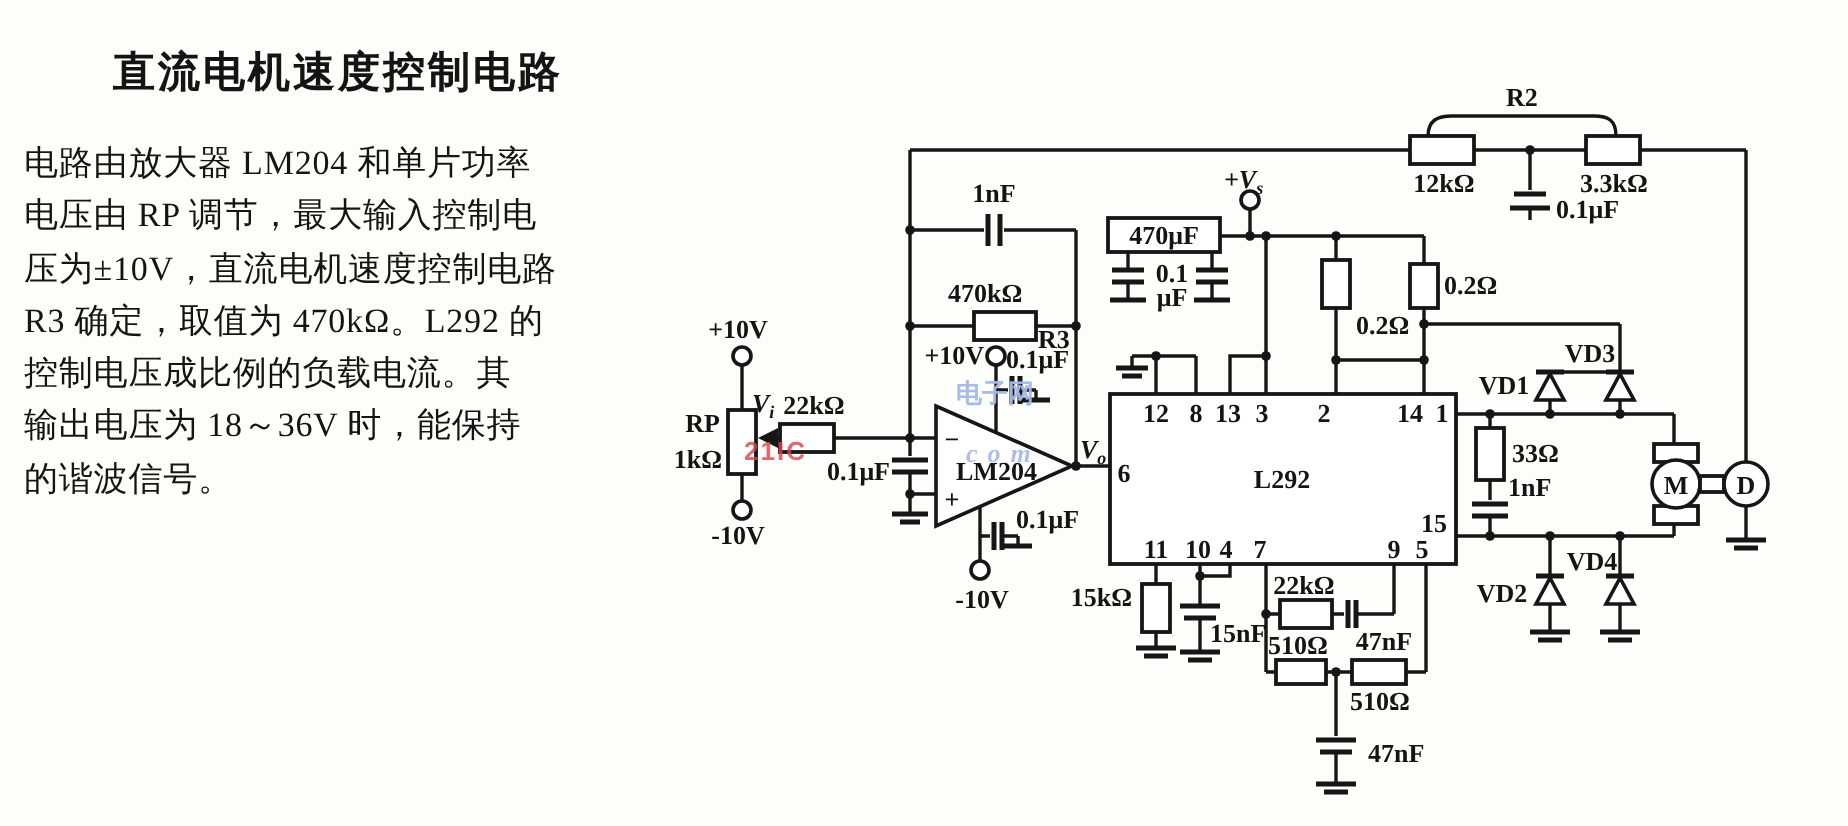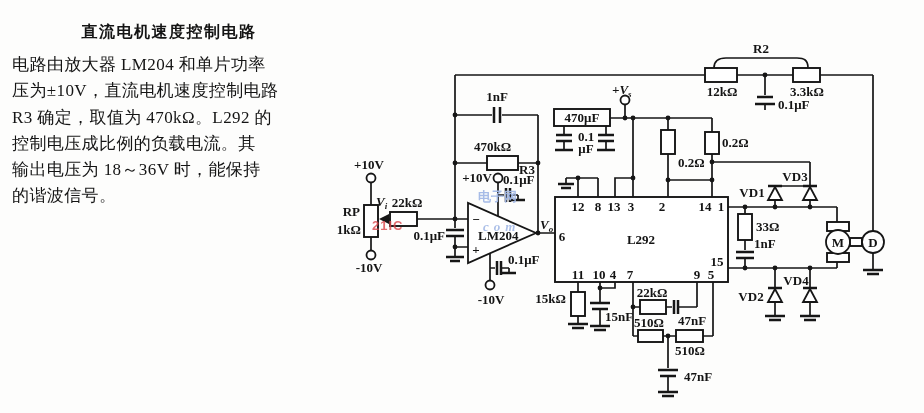--- a/index.html
+++ b/index.html
@@ -1,39 +1,40 @@
 <!DOCTYPE html>
 <html><head>
 <meta charset="utf-8">
 <style>
   html,body{margin:0;padding:0}
   body{width:924px;height:413px;background:#fdfdfc;position:relative;overflow:hidden;
        font-family:"Liberation Serif","DejaVu Serif",serif;color:#141414}
   .panel{position:absolute;left:12px;top:22px;width:314px}
-  .title{text-align:center;font-weight:bold;font-size:16px;letter-spacing:1.5px;margin-bottom:9px;white-space:nowrap}
+  .title{text-align:center;font-weight:bold;font-size:21px;letter-spacing:1.5px;margin-bottom:19px;white-space:nowrap}
   .tline{font-size:17px;font-weight:normal;line-height:26.3px;white-space:nowrap;letter-spacing:.4px}
   svg{position:absolute;left:0;top:0}
   svg text{font-family:"Liberation Serif","DejaVu Serif",serif;font-weight:bold;fill:#141414;font-size:13px}
   .wire{stroke:#161616;stroke-width:1.7;fill:none}
   .sym{stroke:#161616;stroke-width:2.5;fill:none}
   .box{stroke:#161616;stroke-width:1.9;fill:#fff}
   .tri{stroke:#161616;stroke-width:1.8;fill:#fff}
   .dot{fill:#161616}
   .term{stroke:#161616;stroke-width:1.8;fill:#fff}
   .wm-red{font-family:"Liberation Sans","DejaVu Sans",sans-serif;font-weight:bold;fill:#d9474b;opacity:.8}
   .wm-blue{font-family:"Liberation Sans","DejaVu Sans",sans-serif;font-weight:bold;fill:#a3b9e6;opacity:.95}
   .wm-blue-it{font-style:italic;fill:#a3b9e6;opacity:.9}
   .it{font-style:italic}
 </style>
 </head>
 <body>
 
 <div class="panel">
   <div class="title">直流电机速度控制电路</div>
   <div class="tline">电路由放大器 LM204 和单片功率</div>
+  <div class="tline">电压由 RP 调节，最大输入控制电</div>
   <div class="tline">压为±10V，直流电机速度控制电路</div>
   <div class="tline">R3 确定，取值为 470kΩ。L292 的</div>
   <div class="tline">控制电压成比例的负载电流。其</div>
   <div class="tline">输出电压为 18～36V 时，能保持</div>
   <div class="tline">的谐波信号。</div>
 </div>
 
 <svg width="924" height="413" viewBox="0 0 924 413">
 
   <g>

